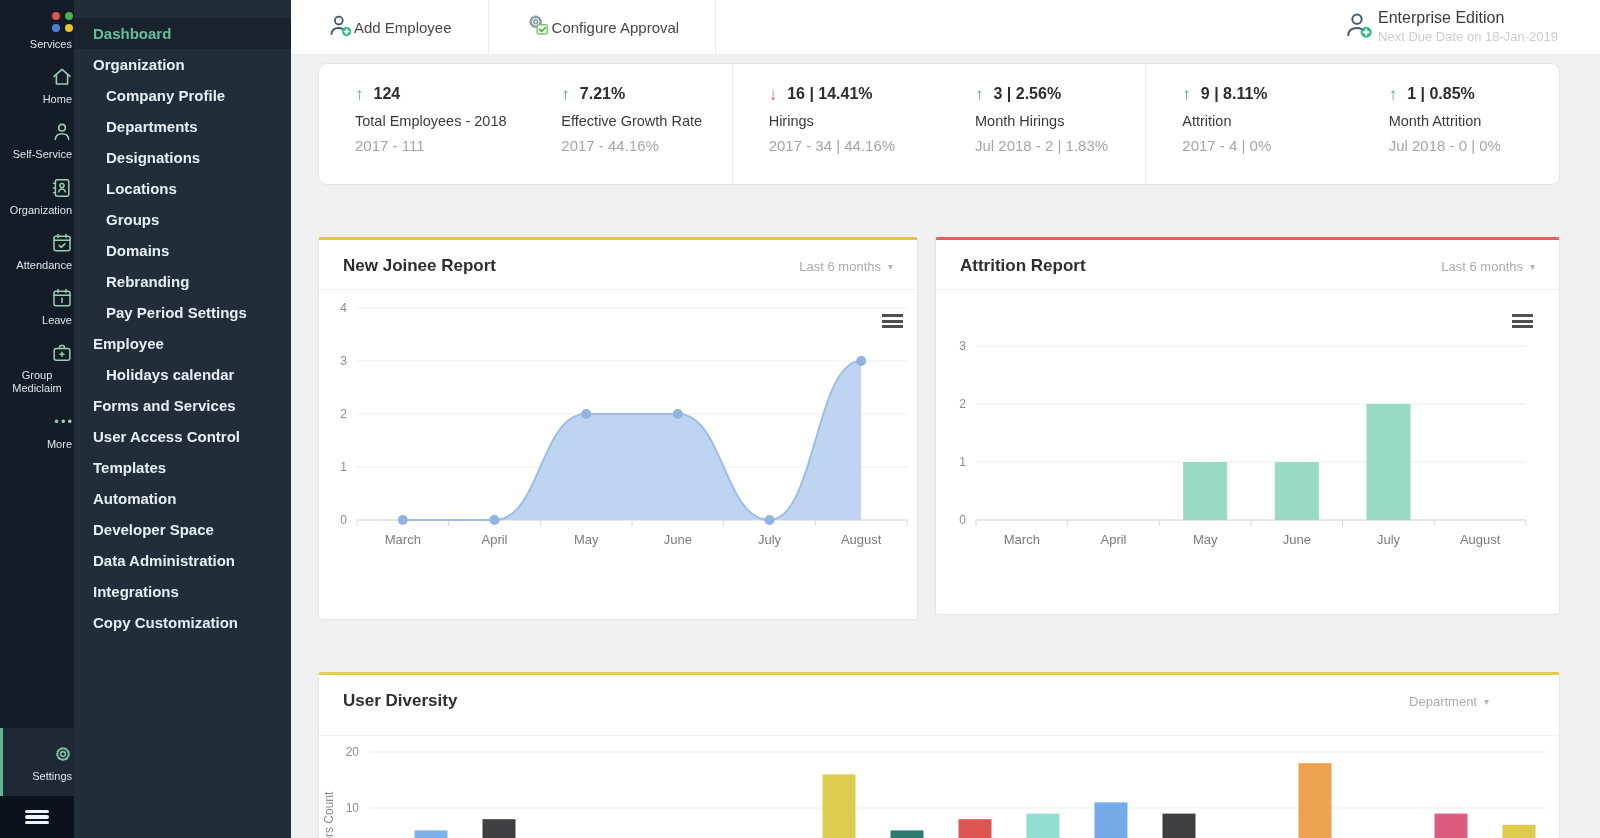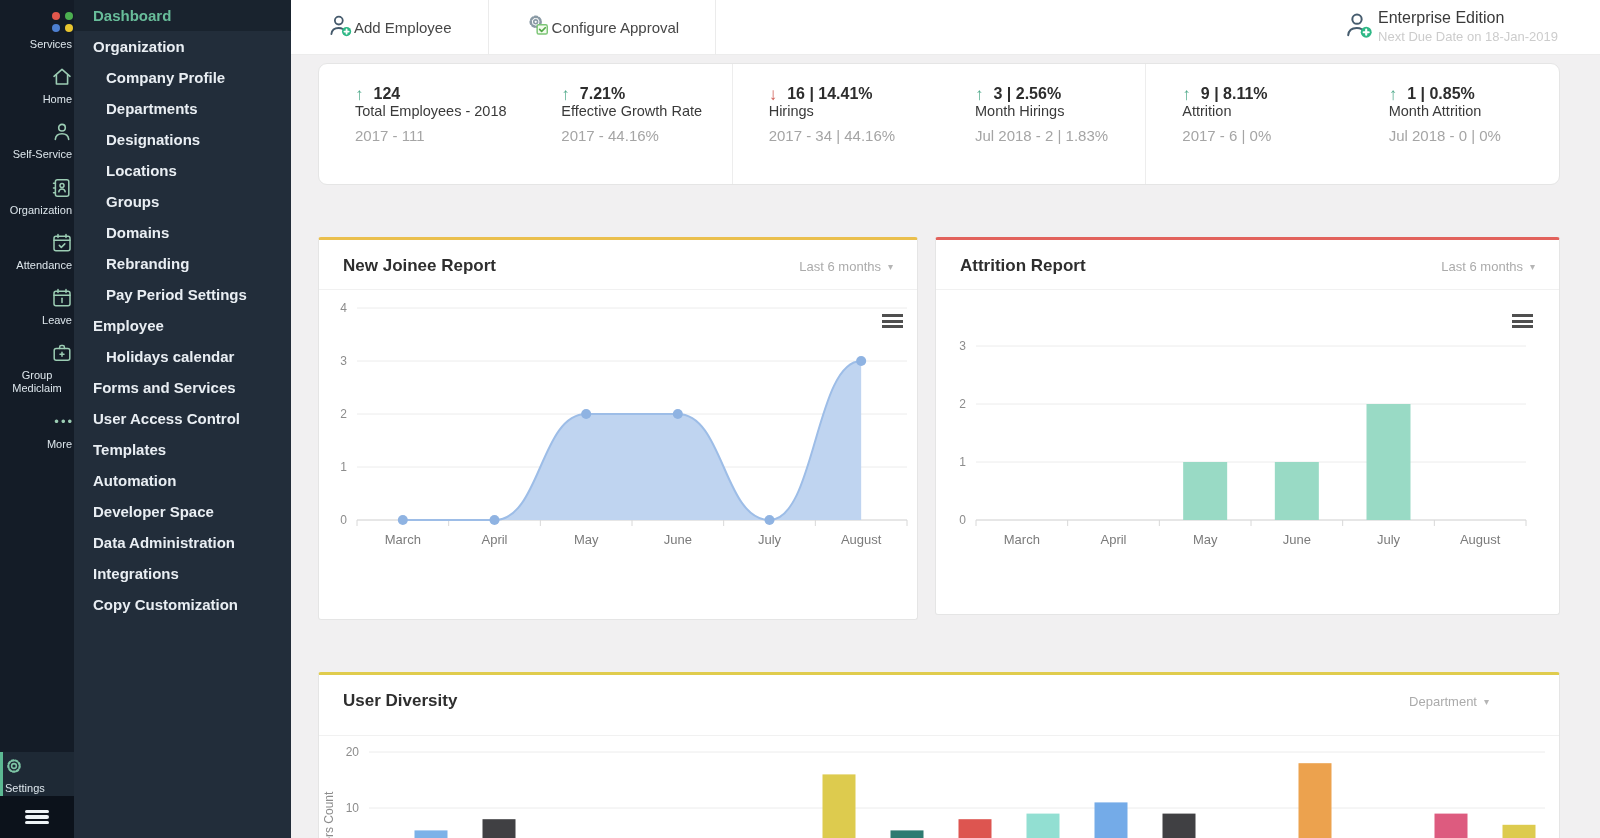--- a/index.html
+++ b/index.html
@@ -7,26 +7,26 @@
   
   .rail{position:absolute;left:0;top:0;bottom:0;width:74px;background:#141c27;display:flex;flex-direction:column;align-items:center;z-index:5}
   .rail-item{width:100%;margin-top:13px;display:flex;flex-direction:column;align-items:flex-end;cursor:pointer}
   .rail-item:first-child{margin-top:9px}
   .ric{color:#9ccdb4;height:26px;display:flex;align-items:center;justify-content:center}
   .ric svg{display:block}
   .rlabel{margin-top:3px;font-size:11px;color:#dde6ec;text-align:center;line-height:1.2;padding:0 2px}
   .svc-dots{display:grid;grid-template-columns:9px 9px;grid-gap:4px}
   .svc-dots i{width:8px;height:8px;border-radius:50%;display:block}
   .more-dots{color:#9ccdb4;font-size:13px;letter-spacing:2px;line-height:10px}
-  .rail-settings{margin-top:auto;width:100%;padding:1px 0;background:#1e2935;border-left:3px solid #5cb892;display:flex;flex-direction:column;align-items:flex-start;cursor:pointer}
+  .rail-settings{margin-top:auto;width:100%;padding:13px 0;background:#1e2935;border-left:3px solid #5cb892;display:flex;flex-direction:column;align-items:flex-end;cursor:pointer}
   .rail-burger{width:100%;height:42px;background:#0c121b;display:flex;flex-direction:column;align-items:center;justify-content:center;cursor:pointer}
   .rail-burger .bar{display:block;width:24px;height:3.5px;border-radius:2px;background:#eef3f6;margin:2.2px 0}
   
   .sidebar{position:absolute;left:74px;top:0;bottom:0;width:217px;background:#222d3a;z-index:4}
-  .sb-list{list-style:none;padding-top:0}
+  .sb-list{list-style:none;padding-top:18px}
   .sb-item{padding:7px 8px 7px 19px;font-size:15px;font-weight:600;color:#e9eef3;cursor:pointer;white-space:nowrap}
   .sb-item.ind{padding-left:32px}
   .sb-item.active{background:#19232e;color:#68bd9a}
   
   .main{position:absolute;left:291px;top:0;right:0;height:1100px;background:#f1f0f1}
   .topbar{height:55px;background:#fff;border-bottom:1px solid #ececec;display:flex;align-items:center}
   .tb-btn{display:flex;align-items:center;padding:0 36px;height:100%;cursor:pointer;font-size:15px;color:#474747}
   .tb-div{width:1px;height:55px;background:#ebebeb}
   .edition{margin-left:auto;display:flex;align-items:flex-start;gap:3px;padding-right:42px;cursor:pointer}
   .ed-title{font-size:16px;color:#3a3a3a}
@@ -34,21 +34,21 @@
   .content{padding:8px 40px 0 27px}
   
   .stats-card{background:#fff;border:1px solid #e5e5e5;border-radius:9px;display:flex;height:122px}
   .stat{flex:1;padding:21px 6px 0 36px}
   .stat.sep{border-left:1px solid #ededed}
   .stat-top{display:flex;align-items:center;gap:10px}
   .arrow{font-size:17px;line-height:1}
   .arrow.up{color:#52ab8c}
   .arrow.down{color:#cf5a52}
   .stat-value{font-size:16px;font-weight:700;color:#2d2d2d}
-  .stat-label{font-size:14.5px;color:#3a3a3a}
+  .stat-label{margin-top:10px;font-size:14.5px;color:#3a3a3a}
   .stat-sub{margin-top:8px;font-size:15px;color:#a5a5a5}
   
   .charts-row{display:flex;gap:17px;margin-top:52px;align-items:flex-start}
   .card{background:#fff;border:1px solid #e5e5e5;border-top-width:3px;border-radius:3px;position:relative}
   .card-header{display:flex;align-items:center;justify-content:space-between;padding:16px 24px 13px 24px;border-bottom:1px solid #f1f1f1}
   .card-title{font-size:17px;font-weight:600;color:#2e2e2e}
   .range{display:flex;align-items:center;gap:7px;font-size:13px;color:#ababab;cursor:pointer}
   .caret{font-size:10px;color:#b5b5b5}
   .cmenu{position:absolute;width:21px;cursor:pointer;z-index:2}
   .cmenu span{display:block;height:3px;background:#4f4f4f;margin-bottom:2.5px}
@@ -258,21 +258,21 @@
           </div>
           <div class="stat-label">Month Hirings</div>
           <div class="stat-sub">Jul 2018 - 2 | 1.83%</div>
         </div>
         <div class="stat sep">
           <div class="stat-top">
             <span class="arrow up">↑</span>
             <span class="stat-value">9 | 8.11%</span>
           </div>
           <div class="stat-label">Attrition</div>
-          <div class="stat-sub">2017 - 6 | 0%</div>
+          <div class="stat-sub">2017 - 4 | 0%</div>
         </div>
         <div class="stat">
           <div class="stat-top">
             <span class="arrow up">↑</span>
             <span class="stat-value">1 | 0.85%</span>
           </div>
           <div class="stat-label">Month Attrition</div>
           <div class="stat-sub">Jul 2018 - 0 | 0%</div>
         </div>
       </div>

